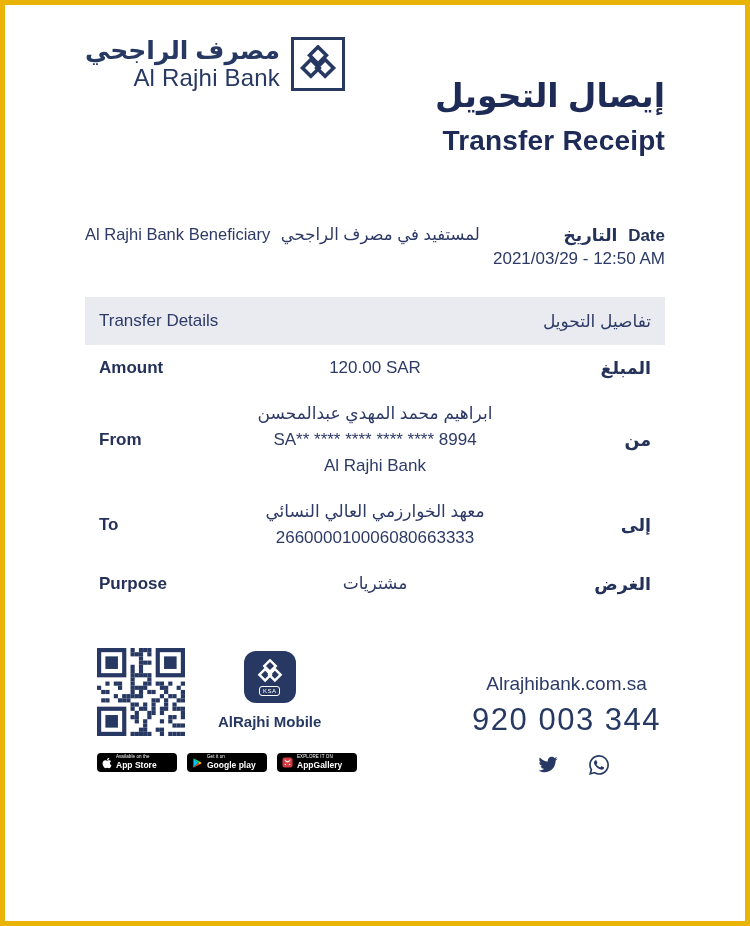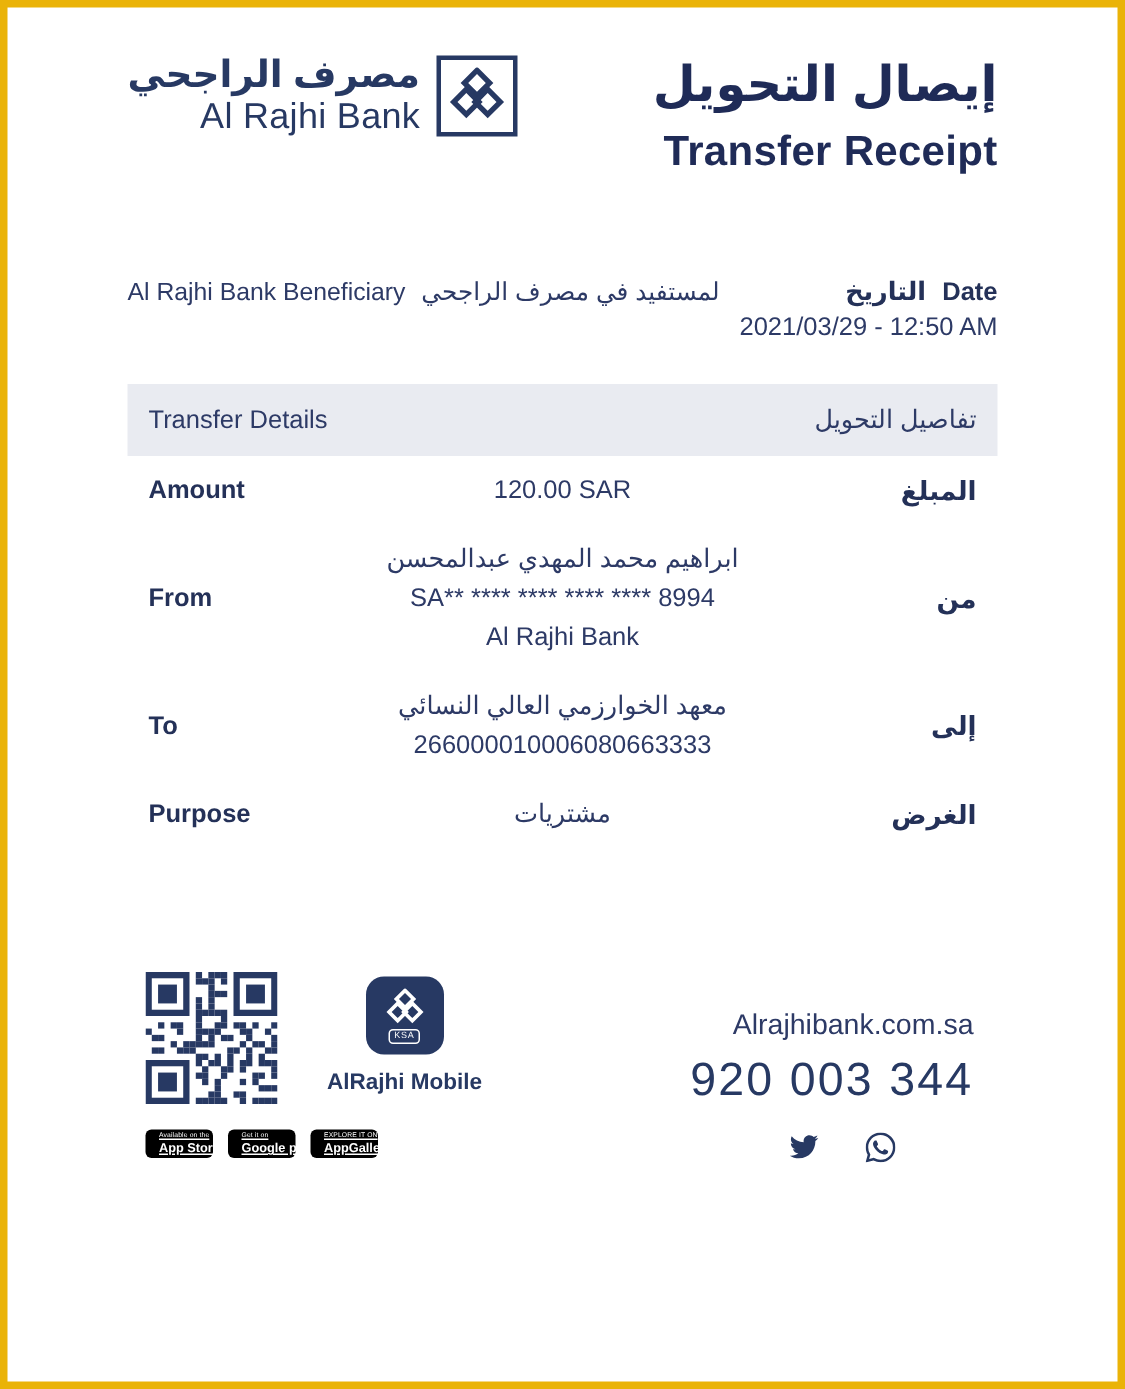--- a/index.html
+++ b/index.html
@@ -9,21 +9,21 @@
           position:relative; padding:0 80px; overflow:hidden; }
 
   
   .header { display:flex; justify-content:space-between; align-items:flex-start; padding-top:31px; }
   .logo { display:flex; align-items:center; gap:11px; }
   .logo-text { text-align:right; color:#273963; }
   .logo-ar { font-size:25px; font-weight:700; line-height:28px; }
   .logo-en { font-size:24px; font-weight:500; line-height:27px; letter-spacing:.2px; }
   .logo-emblem { width:54px; height:54px; border:3px solid #273963; display:flex; align-items:center; justify-content:center; }
   .title-block { text-align:right; color:#1f2b57; }
-  .title-ar { font-size:33px; font-weight:700; line-height:40px; }
+  .title-ar { font-size:33px; font-weight:700; line-height:40px;margin-top:40px; }
   .title-en { font-size:28px; font-weight:800; line-height:36px; margin-top:7px; letter-spacing:.2px; }
 
   
   .meta { display:flex; justify-content:space-between; align-items:flex-start; margin-top:66px; }
   .beneficiary { font-size:16.5px; color:#2d3a66; }
   .beneficiary .ar { margin-left:6px; }
   .date-block { text-align:right; }
   .date-label { font-size:17px; font-weight:700; color:#243158; }
   .date-label span { display:inline-block; }
   .date-label .en { margin-left:6px; }
@@ -43,27 +43,27 @@
   .footer-left { position:absolute; left:12px; top:0; }
   .qr-app { display:flex; align-items:flex-start; }
   .qr { width:88px; height:88px; margin-top:2px; }
   .app-block { margin-left:33px; text-align:center; margin-top:5px; }
   .app-icon { width:52px; height:52px; background:#273963; border-radius:12px; margin:0 auto;
               display:flex; flex-direction:column; align-items:center; justify-content:center; }
   .ksa-pill { border:1px solid #ffffff; border-radius:3px; color:#fff; font-size:6px;
               line-height:8px; padding:0 3px; letter-spacing:.5px; margin-top:1px; }
   .app-name { font-size:15px; font-weight:600; color:#273963; margin-top:10px; }
   .badges { display:flex; gap:10px; margin-top:17px; }
-  .badge { width:45px; height:19px; background:#000; border-radius:4px; color:#fff;
-           display:flex; align-items:center; padding:0 5px; gap:4px; cursor:pointer;text-decoration:underline; }
+  .badge { width:80px; height:19px; background:#000; border-radius:4px; color:#fff;
+           display:flex; align-items:center; padding:0 5px; gap:4px; cursor:pointer; }
   .badge-txt { display:flex; flex-direction:column; justify-content:center; line-height:1; }
   .badge-top { font-size:4.5px; letter-spacing:.1px; }
   .badge-bottom { font-size:8.5px; font-weight:700; margin-top:1.5px; white-space:nowrap; }
 
-  .footer-right { position:absolute; right:16px; top:27px; text-align:right; }
+  .footer-right { position:absolute; right:4px; top:27px; text-align:center; }
   .website { font-size:19px; color:#2d3a66; }
   .phone { font-size:31px; color:#273963; margin-top:7px; letter-spacing:1.5px; }
   .social { display:flex; justify-content:flex-end; gap:30px; margin-top:17px; padding-right:52px; }
   .social svg { cursor:pointer; }
 </style>
 </head>
 <body>
 
 <div class="page">
 

